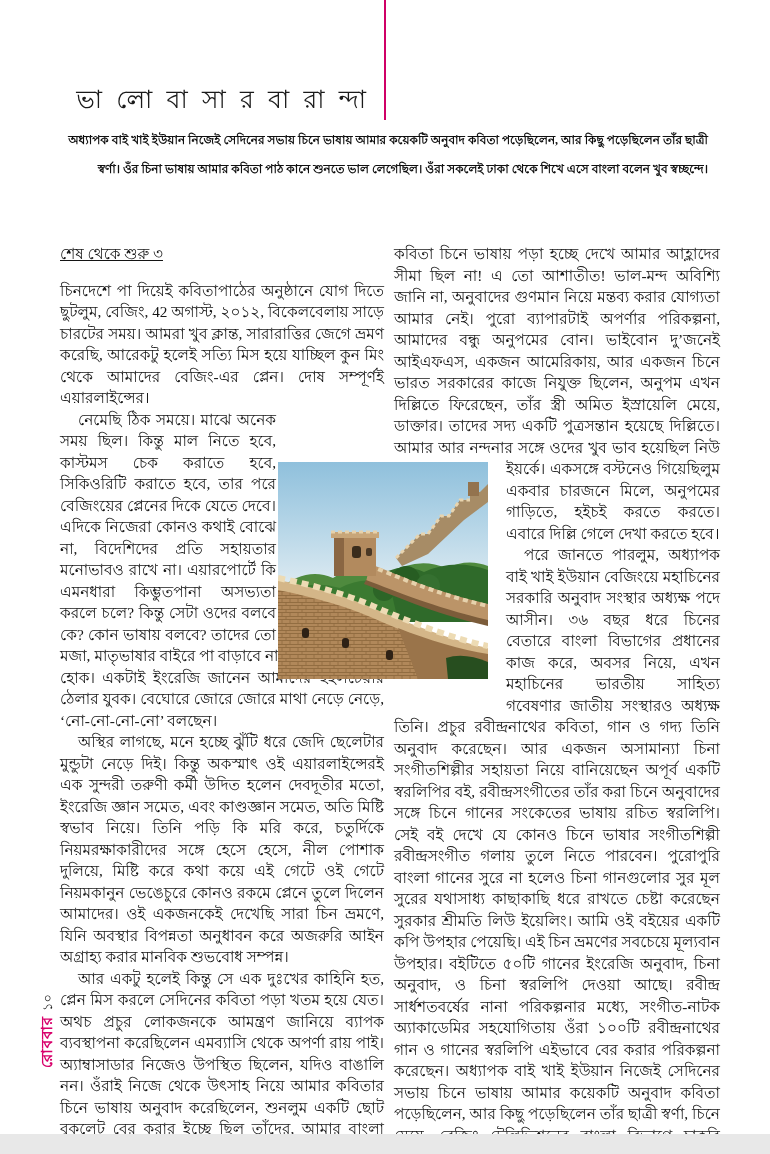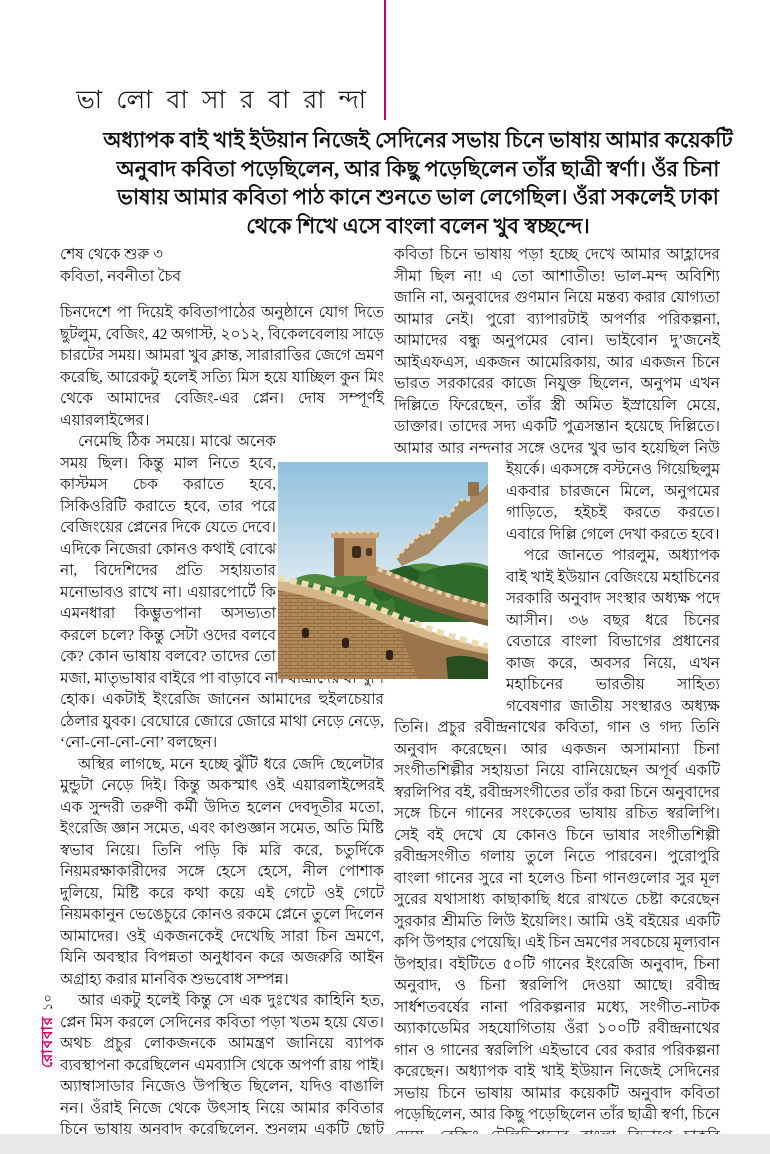--- a/index.html
+++ b/index.html
@@ -22,32 +22,32 @@
     font-size:25px;letter-spacing:4px;color:#1a1a1a;
     white-space:nowrap;
   }
   .masthead-author{
     position:absolute;left:400px;top:78px;
     font-size:27px;color:#d8006b;letter-spacing:1px;
     white-space:nowrap;
   }
   .lede{
     position:absolute;left:62px;top:126px;width:646px;
-    font-size:21px;line-height:28.5px;font-weight:bold;
-    text-align:center;color:#101010;margin-left:33px;
+    font-size:12px;line-height:28.5px;font-weight:bold;
+    text-align:right;color:#101010;
   }
   .col{
     position:absolute;top:243px;width:324px;
     font-size:15.3px;line-height:21.5px;
     text-align:justify;
   }
   .col-left{left:60px;}
   .col-right{left:394px;width:326px;}
   .kicker{margin:0 0 15px 0;line-height:21.5px;}
-  .kicker div{white-space:nowrap;}
+  .kicker div{white-space:nowrap;text-decoration:underline;}
   .col p{margin:0;}
   .col p.indent{text-indent:18px;}
   
   .push-r{float:right;width:0;height:141px;}
   .hole-r{float:right;clear:right;width:108px;height:220px;}
   .push-l{float:left;width:0;height:219px;}
   .hole-l{float:left;clear:left;width:112px;height:242px;}
   .photo{
     position:absolute;left:278px;top:462px;width:210px;height:217px;
     line-height:0;
@@ -70,21 +70,20 @@
 
   <div class="top-rule"></div>
 
   <div class="masthead-title">ভা লো বা সা র  বা রা ন্দা</div>
 
   <div class="lede">অধ্যাপক বাই খাই ইউয়ান নিজেই সেদিনের সভায় চিনে ভাষায় আমার কয়েকটি অনুবাদ কবিতা পড়েছিলেন, আর কিছু পড়েছিলেন তাঁর ছাত্রী স্বর্ণা। ওঁর চিনা ভাষায় আমার কবিতা পাঠ কানে শুনতে ভাল লেগেছিল। ওঁরা সকলেই ঢাকা থেকে শিখে এসে বাংলা বলেন খুব স্বচ্ছন্দে।</div>
 
   <div class="col col-left">
     <div class="kicker">
       <div>শেষ থেকে শুরু ৩</div>
-      <div>কবিতা, নবনীতা চৈব</div>
     </div>
     <div class="push-r"></div>
     <div class="hole-r"></div>
     <p>চিনদেশে পা দিয়েই কবিতাপাঠের অনুষ্ঠানে যোগ দিতে ছুটলুম, বেজিং, 42 অগাস্ট, ২০১২, বিকেলবেলায় সাড়ে চারটের সময়। আমরা খুব ক্লান্ত, সারারাত্তির জেগে ভ্রমণ করেছি, আরেকটু হলেই সত্যি মিস হয়ে যাচ্ছিল কুন মিং থেকে আমাদের বেজিং-এর প্লেন। দোষ সম্পূর্ণই এয়ারলাইন্সের।</p>
     <p class="indent">নেমেছি ঠিক সময়ে। মাঝে অনেক সময় ছিল। কিন্তু মাল নিতে হবে, কাস্টমস চেক করাতে হবে, সিকিওরিটি করাতে হবে, তার পরে বেজিংয়ের প্লেনের দিকে যেতে দেবে। এদিকে নিজেরা কোনও কথাই বোঝে না, বিদেশিদের প্রতি সহায়তার মনোভাবও রাখে না। এয়ারপোর্টে কি এমনধারা কিম্ভুতপানা অসভ্যতা করলে চলে? কিন্তু সেটা ওদের বলবে কে? কোন ভাষায় বলবে? তাদের তো মজা, মাতৃভাষার বাইরে পা বাড়াবে না। যাত্রীদের যা খুশি হোক। একটাই ইংরেজি জানেন আমাদের হুইলচেয়ার ঠেলার যুবক। বেঘোরে জোরে জোরে মাথা নেড়ে নেড়ে, ‘নো-নো-নো-নো’ বলছেন।</p>
     <p class="indent">অস্থির লাগছে, মনে হচ্ছে ঝুঁটি ধরে জেদি ছেলেটার মুন্ডুটা নেড়ে দিই। কিন্তু অকস্মাৎ ওই এয়ারলাইন্সেরই এক সুন্দরী তরুণী কর্মী উদিত হলেন দেবদূতীর মতো, ইংরেজি জ্ঞান সমেত, এবং কাণ্ডজ্ঞান সমেত, অতি মিষ্টি স্বভাব নিয়ে। তিনি পড়ি কি মরি করে, চতুর্দিকে নিয়মরক্ষাকারীদের সঙ্গে হেসে হেসে, নীল পোশাক দুলিয়ে, মিষ্টি করে কথা কয়ে এই গেটে ওই গেটে নিয়মকানুন ভেঙেচুরে কোনও রকমে প্লেনে তুলে দিলেন আমাদের। ওই একজনকেই দেখেছি সারা চিন ভ্রমণে, যিনি অবস্থার বিপন্নতা অনুধাবন করে অজরুরি আইন অগ্রাহ্য করার মানবিক শুভবোধ সম্পন্ন।</p>
     <p class="indent">আর একটু হলেই কিন্তু সে এক দুঃখের কাহিনি হত, প্লেন মিস করলে সেদিনের কবিতা পড়া খতম হয়ে যেত। অথচ প্রচুর লোকজনকে আমন্ত্রণ জানিয়ে ব্যাপক ব্যবস্থাপনা করেছিলেন এমব্যাসি থেকে অপর্ণা রায় পাই। অ্যাম্বাসাডার নিজেও উপস্থিত ছিলেন, যদিও বাঙালি নন। ওঁরাই নিজে থেকে উৎসাহ নিয়ে আমার কবিতার চিনে ভাষায় অনুবাদ করেছিলেন, শুনলুম একটি ছোট বুকলেট বের করার ইচ্ছে ছিল তাঁদের, আমার বাংলা কবিতা, আর পাশাপাশি তার চিনে অনুবাদের। সেটা আর হয়ে ওঠেনি, সময়ে কুলোয়নি সম্ভবত। সুন্দর একটি সচিত্র পরিচয়পত্র ছেপে বিলি করেছিলেন, চিনে ভাষায় আর ইংরেজিতে, ইন্টারনেট থেকে নিয়ে। বই তৈরি না হলেও কিন্তু অনুবাদ করা হয়েছিল বেশ কিছু কবিতার। অনুবাদ করেছেন অধ্যাপক বাই খাই ইউয়ান। আমি তাঁকে চিনতুম না, তিনি বাংলাদেশে বাংলা ভাষা নিয়ে বহুকাল কাজকর্ম করেছেন। সত্যি বলতে কী, আমার লেখা এতগুলো</p>
   </div>
 
   <div class="col col-right">

